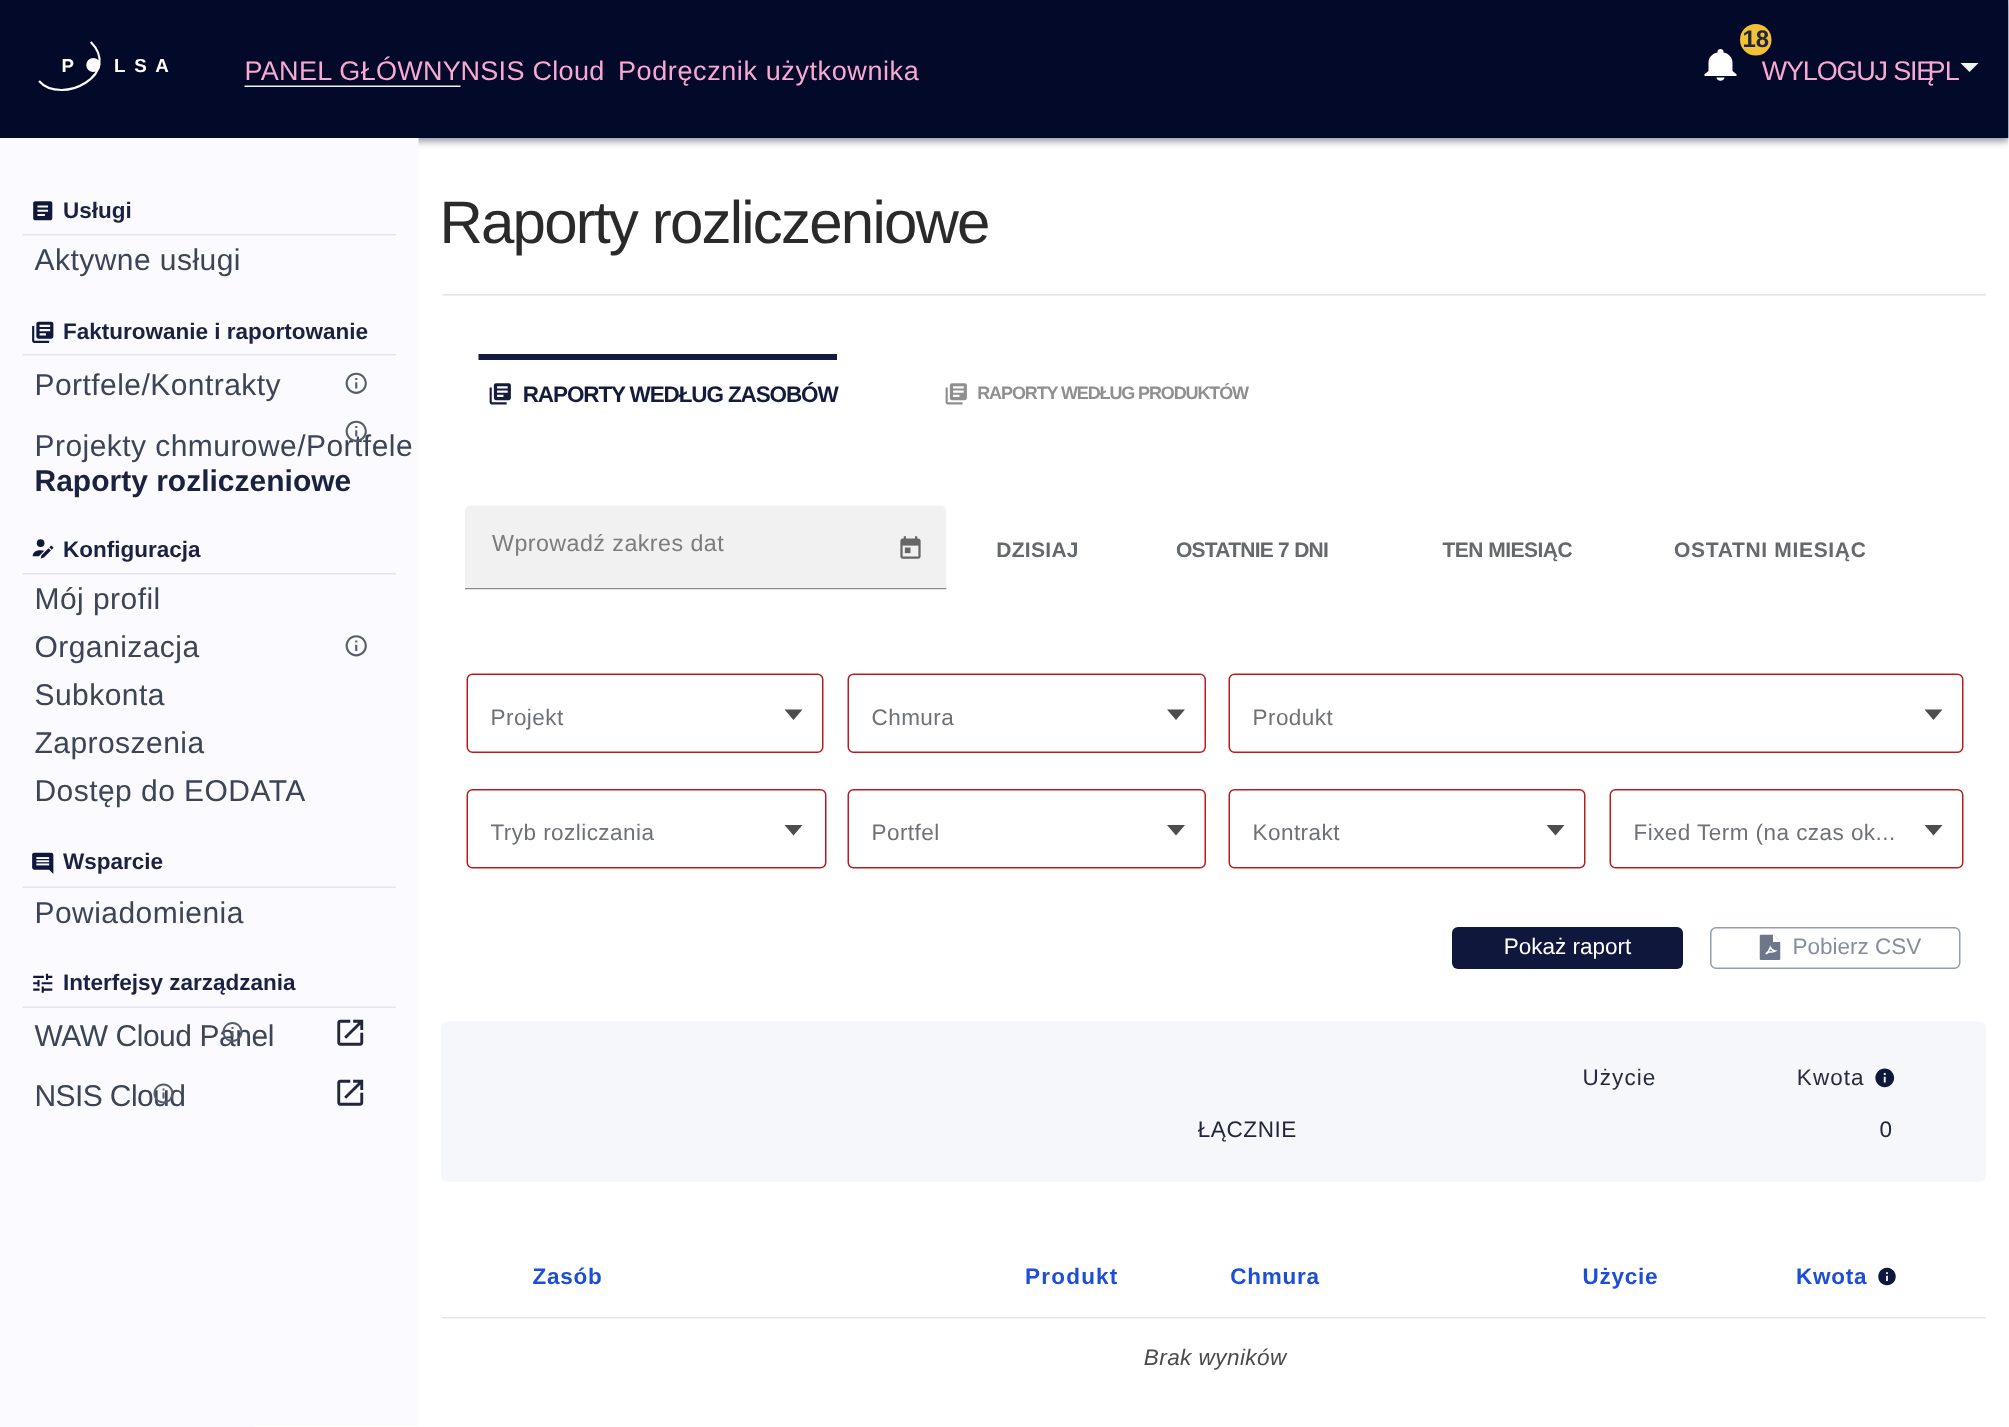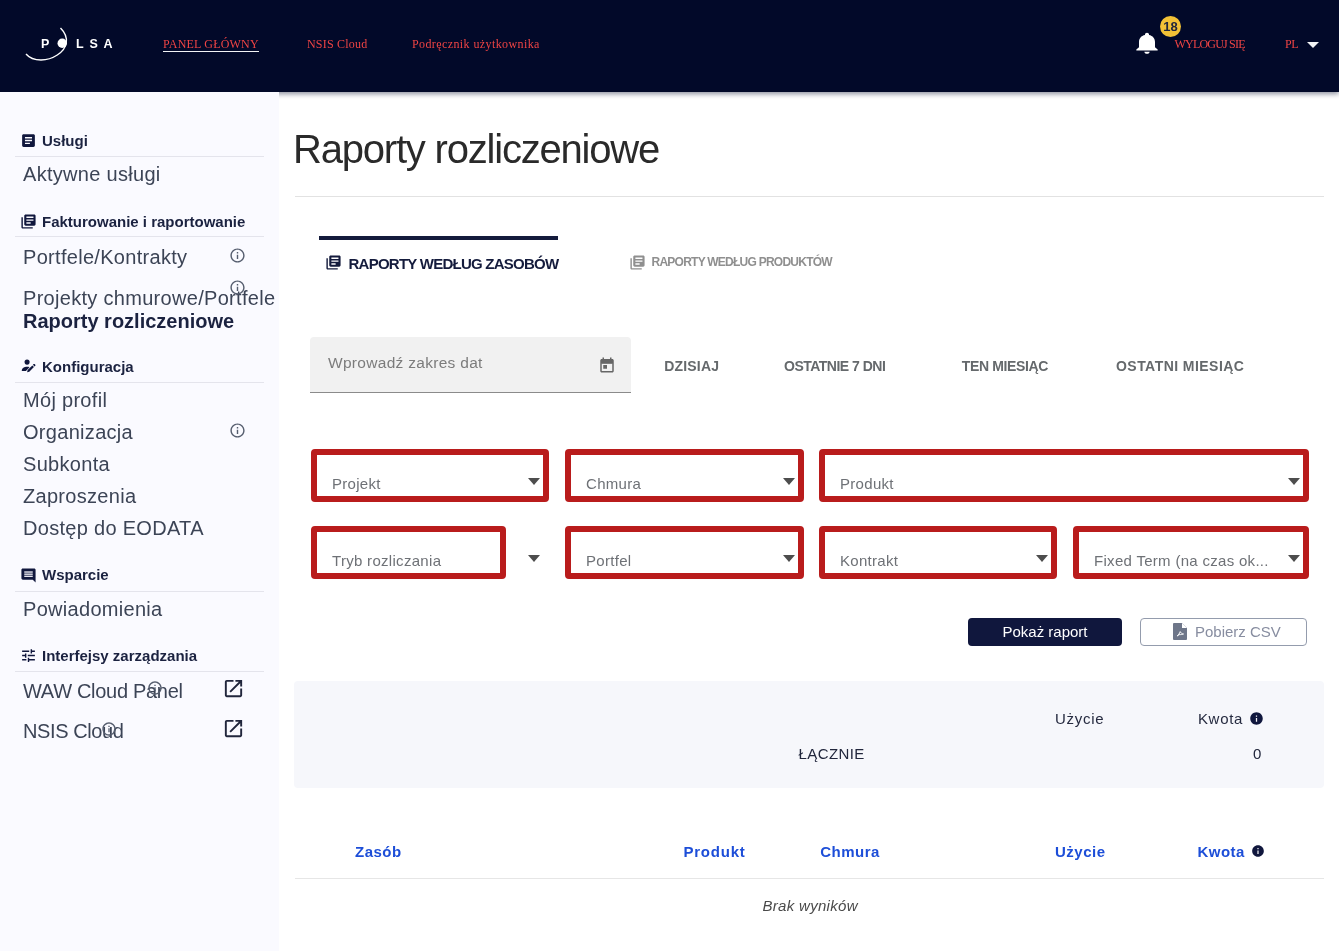--- a/index.html
+++ b/index.html
@@ -2,31 +2,31 @@
 <html lang="pl"><head>
 <meta charset="utf-8">
 <title>Raporty rozliczeniowe</title>
 <style>
   * { margin:0; padding:0; box-sizing:border-box; }
   html,body { width:1339px; height:951px; overflow:hidden; }
   body { font-family:"Liberation Sans", sans-serif; background:#fff; position:relative; }
   .abs { position:absolute; }
   .t { position:absolute; line-height:1; white-space:nowrap; }
   .topbar { position:absolute; left:0; top:0; width:1339px; height:92px; background:#020929; box-shadow:0 2px 5px rgba(2,9,41,.45); }
-  .navlink { position:absolute; line-height:1; white-space:nowrap; color:#ef4444; font-size:12px; letter-spacing:.2px;font-family:Liberation Serif, serif; }
+  .navlink { position:absolute; line-height:1; white-space:nowrap; color:#f9a8d4; font-size:18px; letter-spacing:.2px; }
   .sidebar { position:absolute; left:0; top:92px; width:279px; height:859px; background:#fafaff; }
   .sec-h { position:absolute; line-height:1; white-space:nowrap; left:42px; color:#1b2240; font-weight:bold; font-size:15px; }
   .sec-div { position:absolute; left:15px; width:249px; height:1px; background:#e4e4ec; }
   .s-item { position:absolute; line-height:1; white-space:nowrap; left:23px; color:#3c4456; font-size:20px; letter-spacing:.3px; }
   .s-icon { position:absolute; left:19.7px; width:17px; height:17px; }
   .i-info { position:absolute; width:17px; height:17px; }
   .ext { position:absolute; left:222.3px; width:23px; height:23px; }
   .hr { position:absolute; background:#e2e2e2; height:1px; }
   .qbtn { position:absolute; top:366px; font-weight:bold; font-size:14px; color:#65696c; letter-spacing:.2px; white-space:nowrap; transform:translate(-50%,-50%); line-height:1; }
-  .sel { position:absolute; border:6px solid #b91c1c; border-radius:4px; background:#fff; }
+  .sel { position:absolute; border:1px solid #b91c1c; border-radius:4px; background:#fff; }
   .sel-l { position:absolute; line-height:1; white-space:nowrap; left:15px; color:#6e7176; font-size:15px; letter-spacing:.3px; }
   .caret { position:absolute; width:0; height:0; border-left:6px solid transparent; border-right:6px solid transparent; border-top:7px solid #4d4d4d; }
   .th { font-weight:bold; font-size:15px; color:#1d4ed8; letter-spacing:.5px; }
 </style>
 </head>
 <body>
 
 <div class="topbar">
   <svg class="abs" style="left:24px; top:14px;" width="100" height="62" viewBox="0 0 100 62">
     <path d="M36.5,14 C40.5,18 43,23 42.3,28.5 C41,38.5 28,46 17,46 C10.5,46 5,43.5 2,40" fill="none" stroke="#fff" stroke-width="1.4"></path>
@@ -35,21 +35,21 @@
     <text x="52" y="34" font-family="Liberation Sans" font-size="12.5" font-weight="bold" fill="#fff">L</text>
     <text x="65.5" y="34" font-family="Liberation Sans" font-size="12.5" font-weight="bold" fill="#fff">S</text>
     <text x="79.5" y="34" font-family="Liberation Sans" font-size="12.5" font-weight="bold" fill="#fff">A</text>
   </svg>
   <span class="navlink" id="nv1" style="left:163px; top:37.5px; padding-bottom:1px; border-bottom:1px solid #f2f3f5;">PANEL GŁÓWNY</span>
   <span class="navlink" id="nv2" style="left:307px; top:37.5px;">NSIS Cloud</span>
   <span class="navlink" id="nv3" style="left:412px; top:37.5px; letter-spacing:.4px;">Podręcznik użytkownika</span>
   <svg class="abs" style="left:1130.5px; top:30.4px;" width="32" height="26" viewBox="0 0 24 24" preserveAspectRatio="none" fill="#fff">
     <path d="M12 22c1.1 0 2-.9 2-2h-4c0 1.1.89 2 2 2zm6-6v-5c0-3.07-1.64-5.64-4.5-6.32V4c0-.83-.67-1.5-1.5-1.5s-1.5.67-1.5 1.5v.68C7.63 5.36 6 7.92 6 11v5l-2 2v1h16v-1l-2-2z"></path>
   </svg>
-  <div class="abs" style="left:1160px; top:16px; width:21px; height:21px; border-radius:50%; background:#f2c136; color:#21263c; font-size:13px; font-weight:bold; text-align:center; line-height:21px;">18</div>
+  <div class="abs" style="left:1160px; top:16px; width:21px; height:21px; border-radius:50%; background:#f2c136; color:#21263c; font-size:16px; font-weight:bold; text-align:center; line-height:21px;">18</div>
   <span class="navlink" id="nv4" style="left:1174.5px; top:37.5px; letter-spacing:-0.8px;">WYLOGUJ SIĘ</span>
   <span class="navlink" id="nv5" style="left:1285px; top:37.5px; letter-spacing:-0.5px;">PL</span>
   <div class="abs" style="left:1307px; top:42px; width:0; height:0; border-left:6.5px solid transparent; border-right:6.5px solid transparent; border-top:6.5px solid #f2f3f5;"></div>
 </div>
 
 <div class="sidebar"></div>
 <svg class="s-icon" style="top:131.9px;" viewBox="0 0 24 24" fill="#10173d">
     <path d="M19 3H5c-1.1 0-2 .9-2 2v14c0 1.1.9 2 2 2h14c1.1 0 2-.9 2-2V5c0-1.1-.9-2-2-2zm-5 14H7v-2h7v2zm3-4H7v-2h10v2zm0-4H7V7h10v2z"></path>
   </svg>
 <span class="sec-h" style="top:132.5px;" id="sh1">Usługi</span>
@@ -147,21 +147,21 @@
     <span class="caret" style="left:211px; top:23px;"></span>
   </div>
 <div class="sel" style="left:565px; top:448.5px; width:239px; height:53px;">
     <span class="sel-l" style="top:21.5px;" id="sl2">Chmura</span>
     <span class="caret" style="left:212px; top:23px;"></span>
   </div>
 <div class="sel" style="left:819px; top:448.5px; width:490px; height:53px;">
     <span class="sel-l" style="top:21.5px;" id="sl3">Produkt</span>
     <span class="caret" style="left:463px; top:23px;"></span>
   </div>
-<div class="sel" style="left:311px; top:525.5px; width:195px; height:53px;">
+<div class="sel" style="left:311px; top:525.5px; width:240px; height:53px;">
     <span class="sel-l" style="top:21.5px;" id="sl4">Tryb rozliczania</span>
     <span class="caret" style="left:211px; top:23px;"></span>
   </div>
 <div class="sel" style="left:565px; top:525.5px; width:239px; height:53px;">
     <span class="sel-l" style="top:21.5px;" id="sl5">Portfel</span>
     <span class="caret" style="left:212px; top:23px;"></span>
   </div>
 <div class="sel" style="left:819px; top:525.5px; width:238px; height:53px;">
     <span class="sel-l" style="top:21.5px;" id="sl6">Kontrakt</span>
     <span class="caret" style="left:211px; top:23px;"></span>

